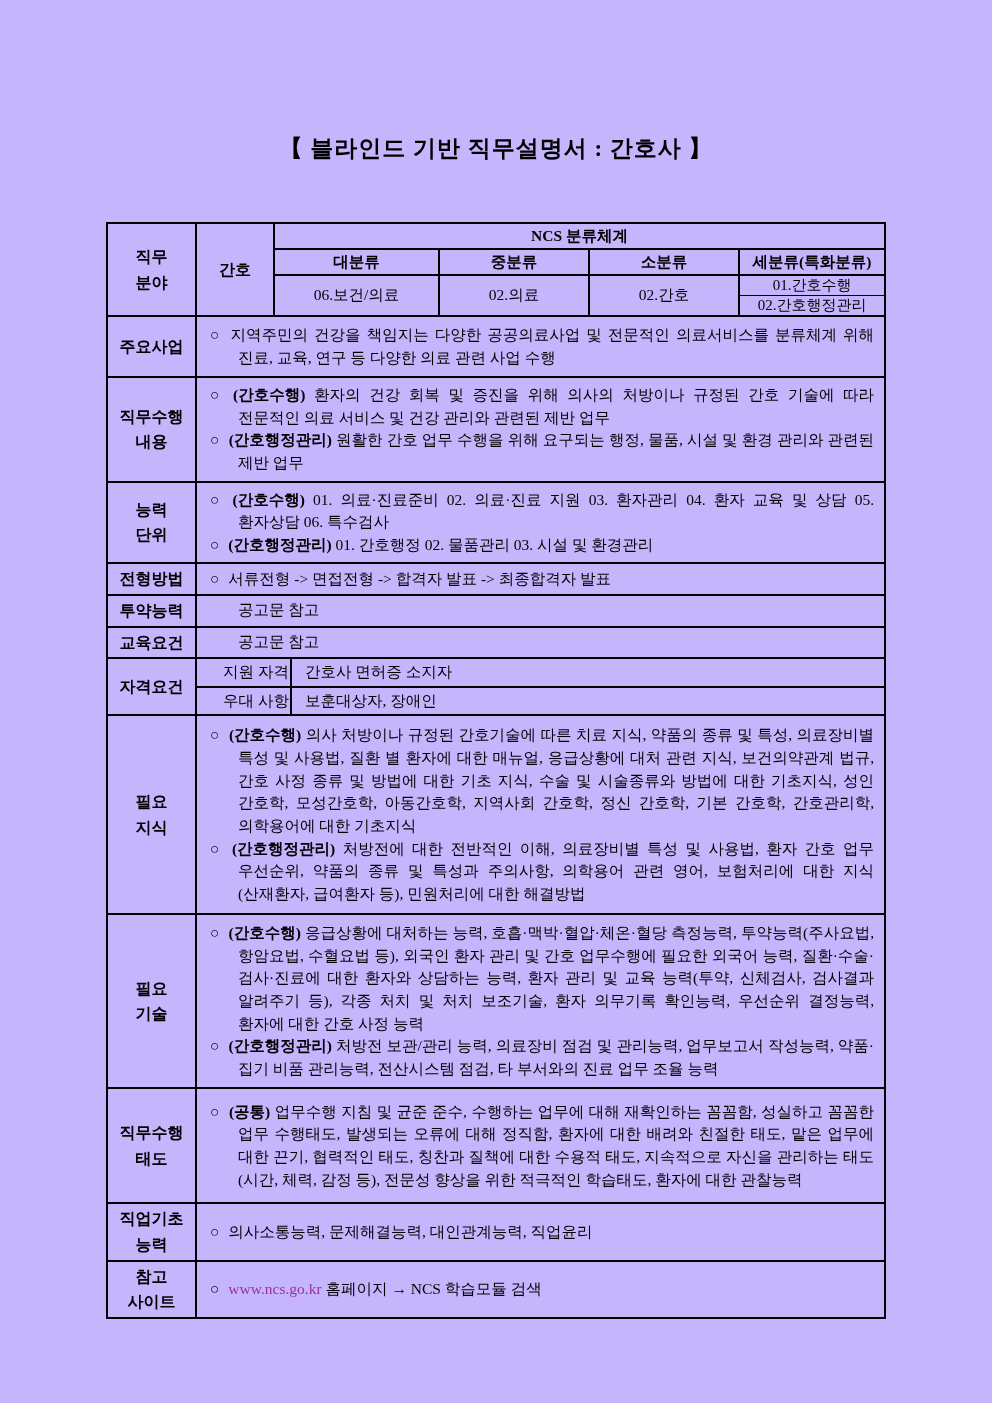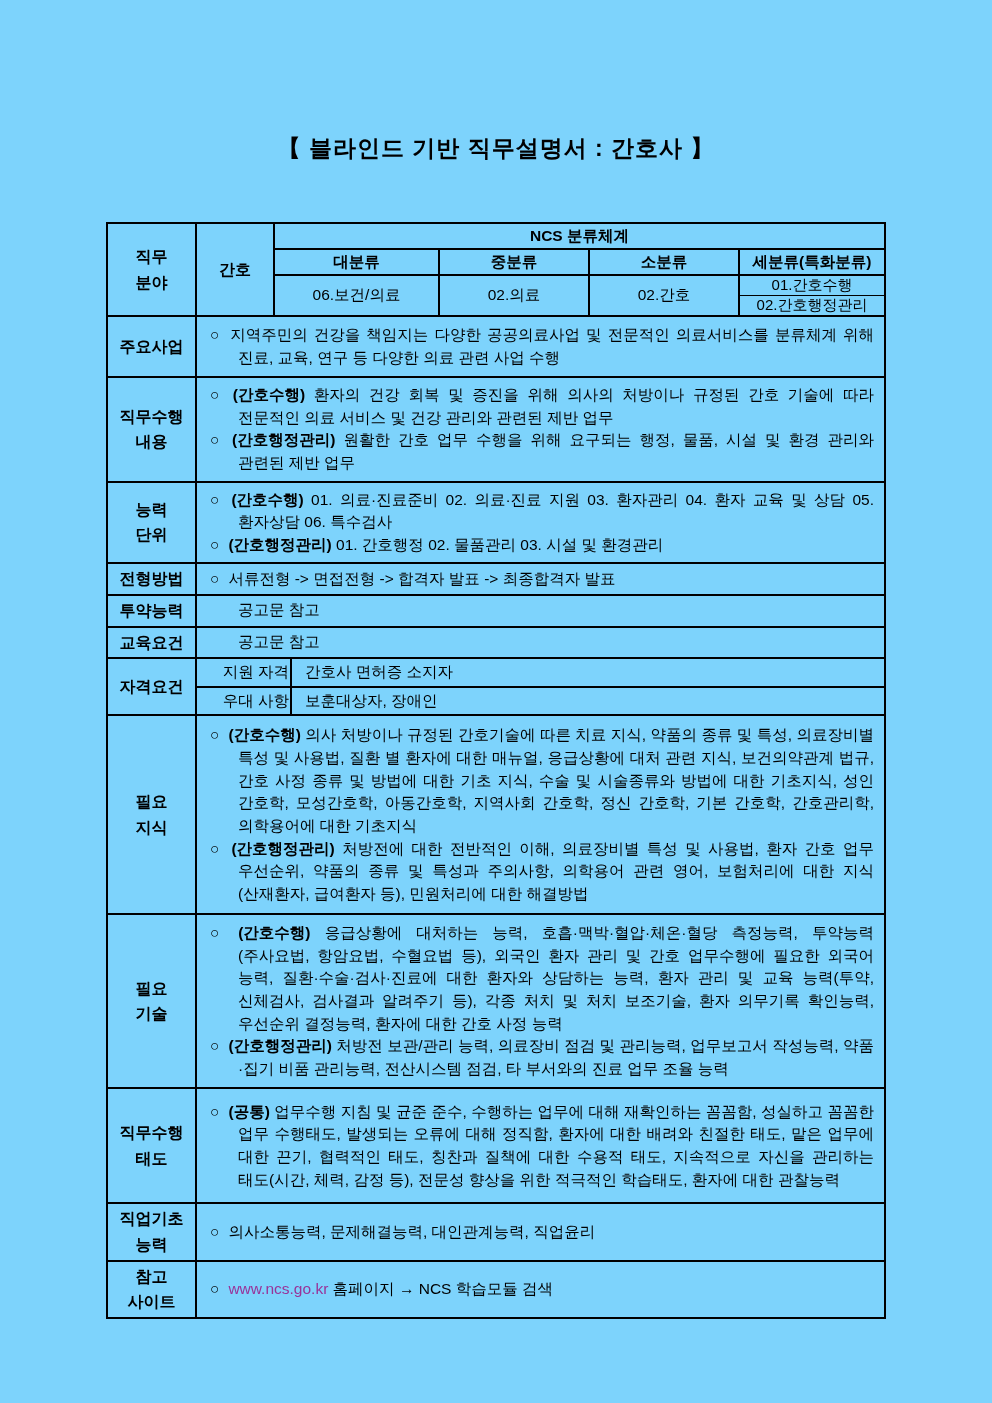--- a/index.html
+++ b/index.html
@@ -1,18 +1,18 @@
 <!DOCTYPE html>
 <html lang="ko"><head>
 <meta charset="utf-8">
 <style>
   html, body { margin: 0; padding: 0; background: #ffffff; }
   .page {
-    width: 992px; height: 1403px; background: #7dd3fc;
-    font-family: Liberation Sans, sans-serif;
+    width: 992px; height: 1403px; background: #c4b5fd;
+    font-family: Liberation Serif, serif;
     color: #000000; box-sizing: border-box; overflow: hidden;
   }
   .doc-title {
     margin-top: 133px; text-align: center;
     font-size: 23px; font-weight: bold; letter-spacing: 1px;
   }
   table.spec {
     border-collapse: collapse; table-layout: fixed;
     width: 778px; margin: 58px auto 0 auto;
   }

